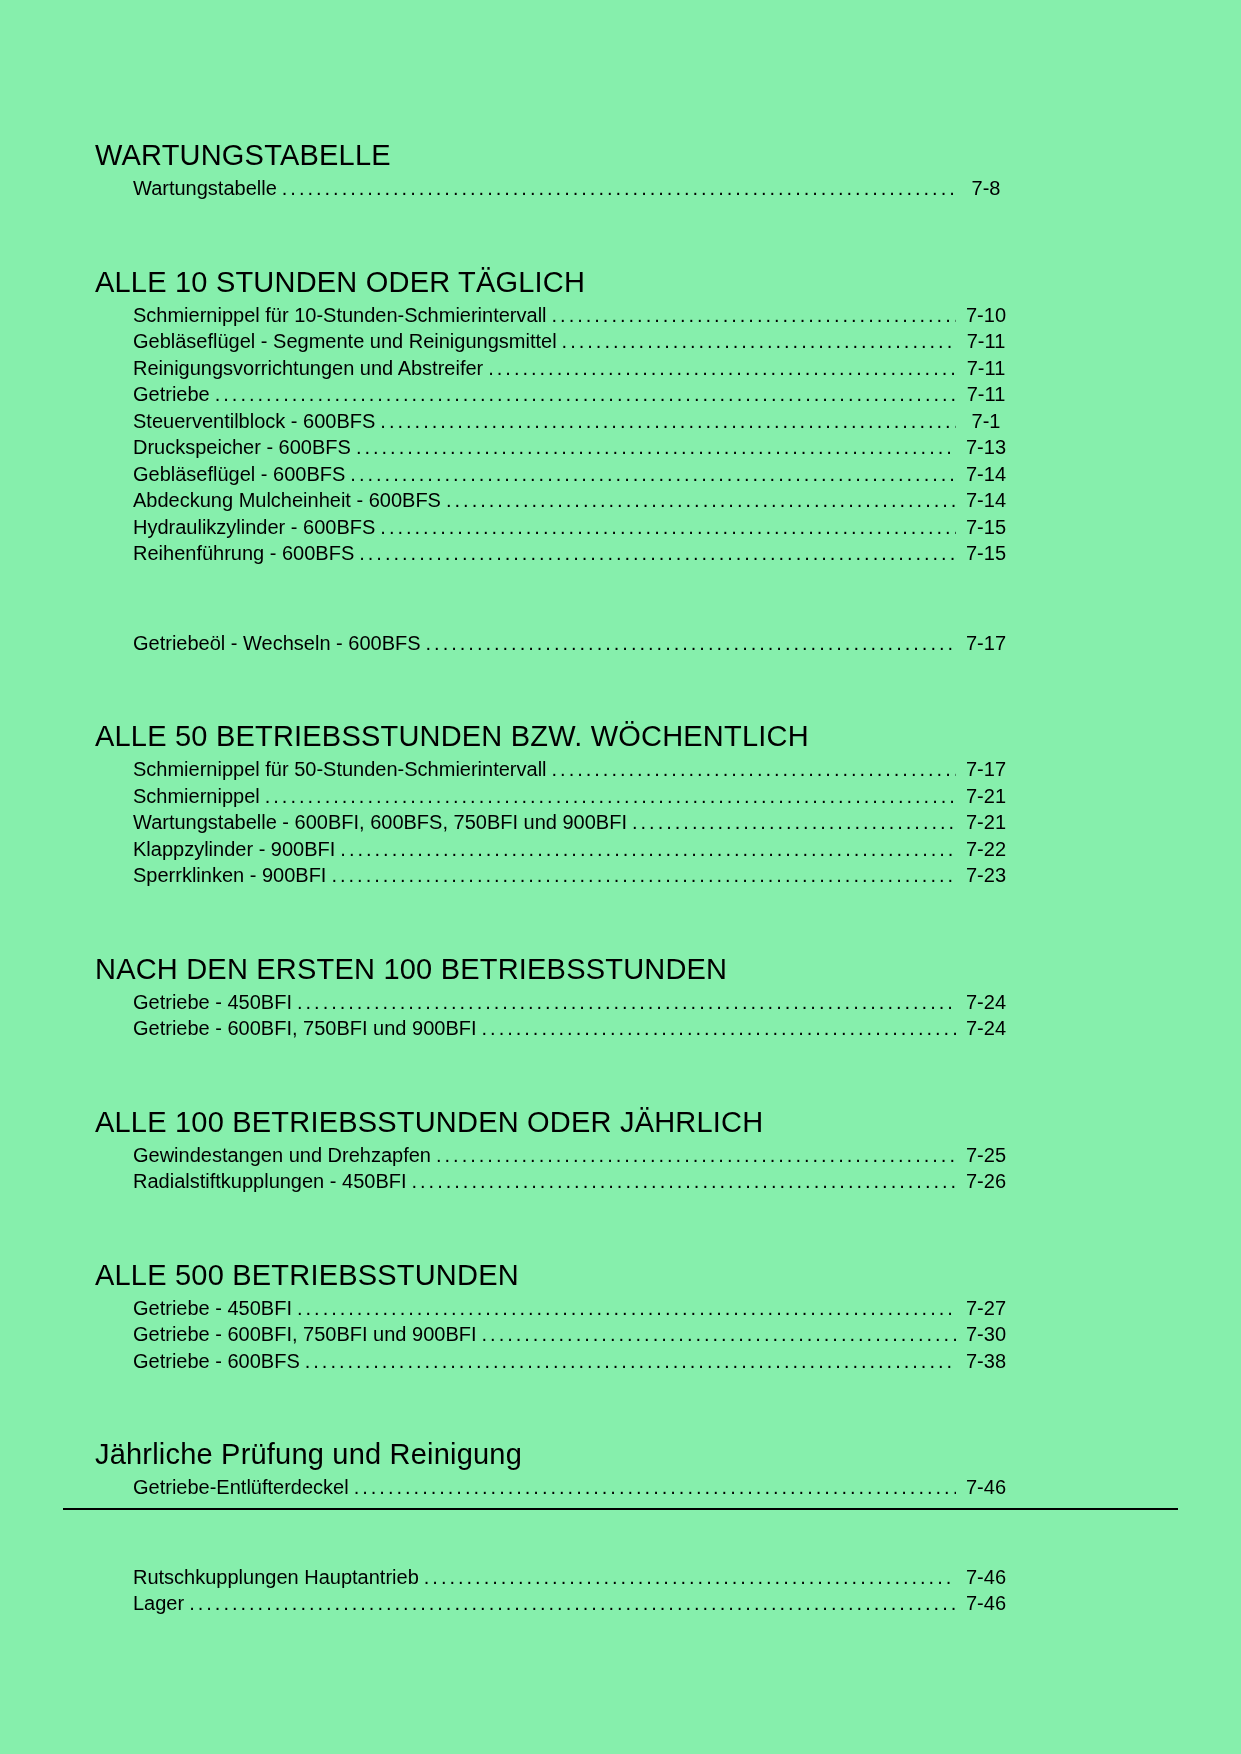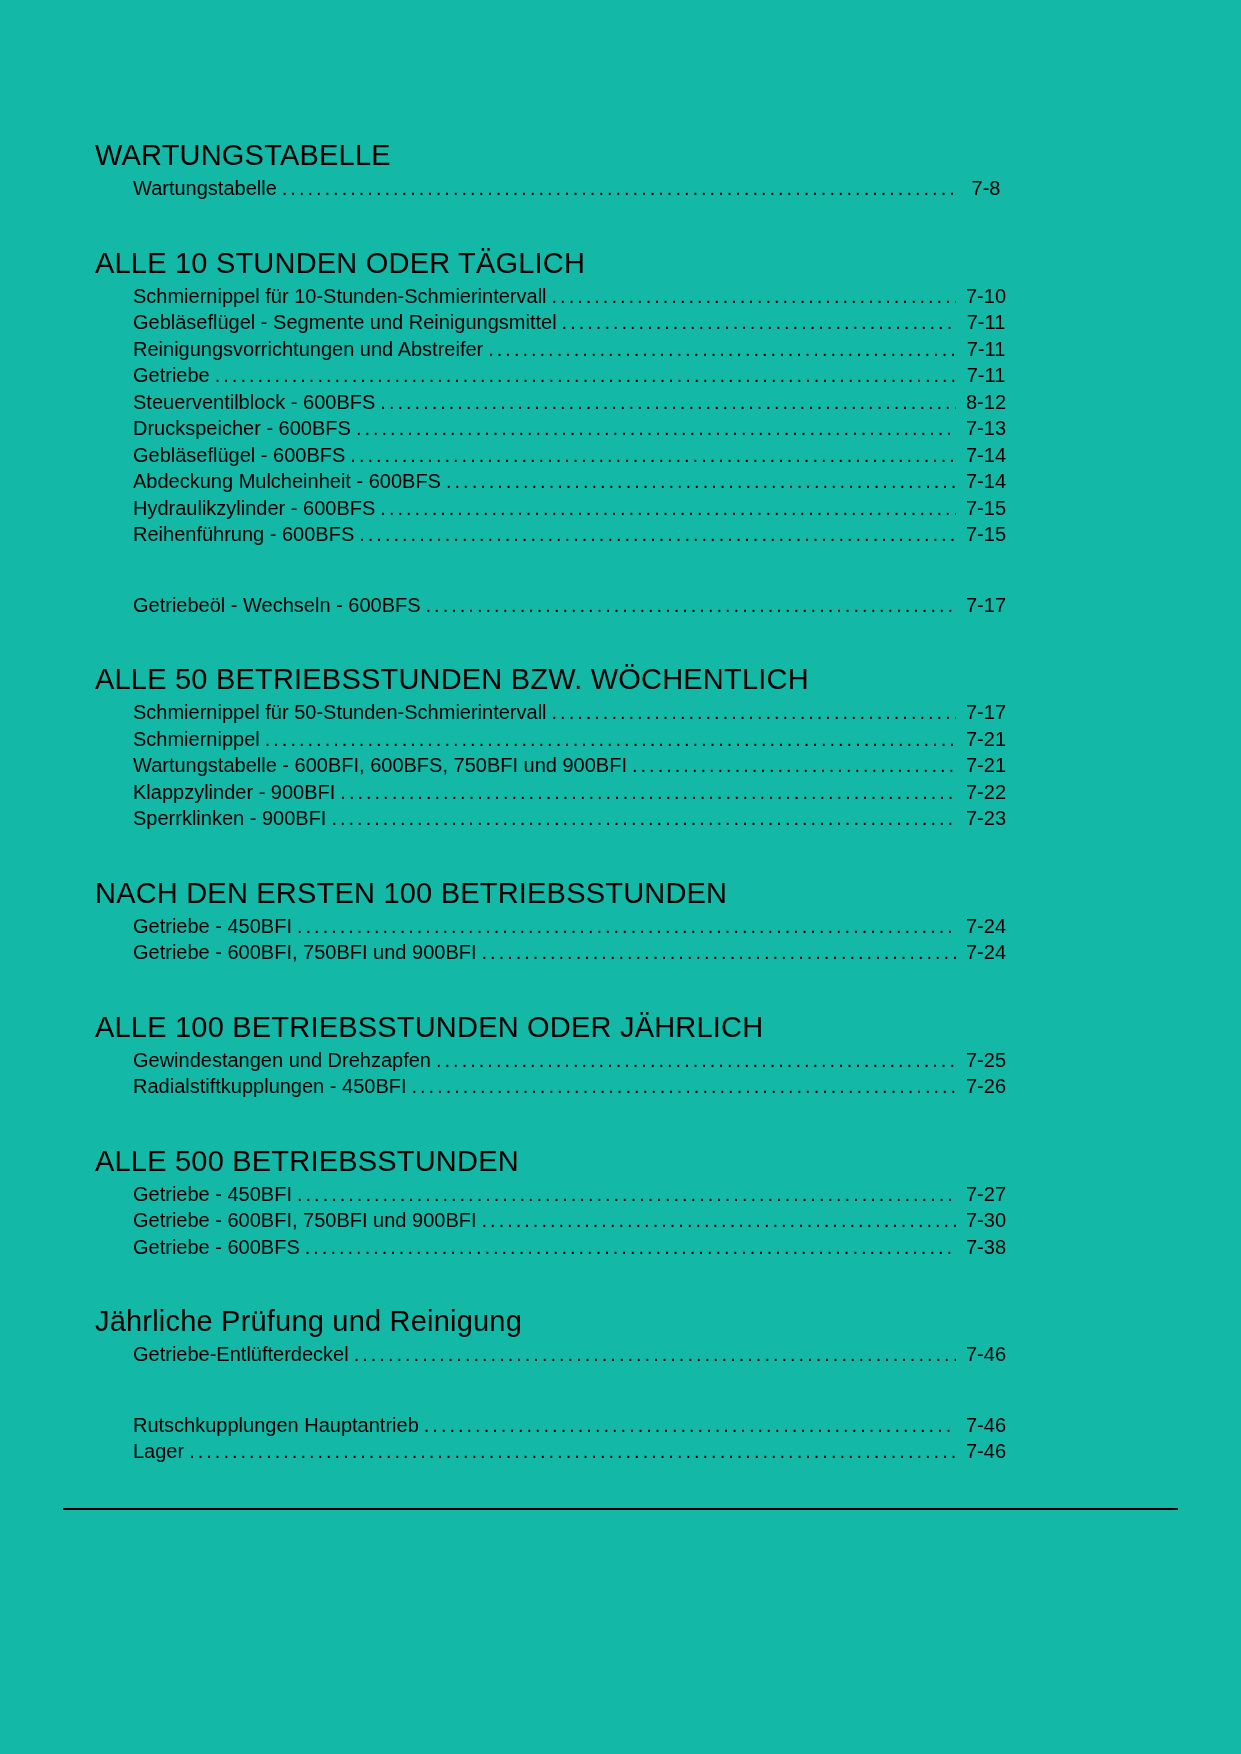--- a/index.html
+++ b/index.html
@@ -4,34 +4,34 @@
 <style>
   html, body {
     margin: 0;
     padding: 0;
     background: #ffffff;
   }
   .page {
     position: relative;
     width: 1241px;
     height: 1754px;
-    background: #14b8a6;
+    background: #86efac;
     color: #000000;
     font-family: "Liberation Sans", "DejaVu Sans", sans-serif;
     overflow: hidden;
     box-sizing: border-box;
   }
   .toc {
     position: absolute;
     left: 95px;
     top: 138px;
     width: 916px;
   }
   .section {
-    margin-top: 44px;
+    margin-top: 63px;
   }
   .section:first-child {
     margin-top: 0;
   }
   .section-heading {
     font-size: 29px;
     font-weight: 400;
     letter-spacing: 0.2px;
     line-height: 34px;
     margin: 0 0 3px 0;
@@ -118,21 +118,21 @@
 
   <div class="entry">
     <span class="entry-title">Getriebe</span>
     <span class="dot-leader"></span>
     <span class="entry-page">7-11</span>
   </div>
 
   <div class="entry">
     <span class="entry-title">Steuerventilblock - 600BFS</span>
     <span class="dot-leader"></span>
-    <span class="entry-page">8-12</span>
+    <span class="entry-page">7-1</span>
   </div>
 
   <div class="entry">
     <span class="entry-title">Druckspeicher - 600BFS</span>
     <span class="dot-leader"></span>
     <span class="entry-page">7-13</span>
   </div>
 
   <div class="entry">
     <span class="entry-title">Gebläseflügel - 600BFS</span>

